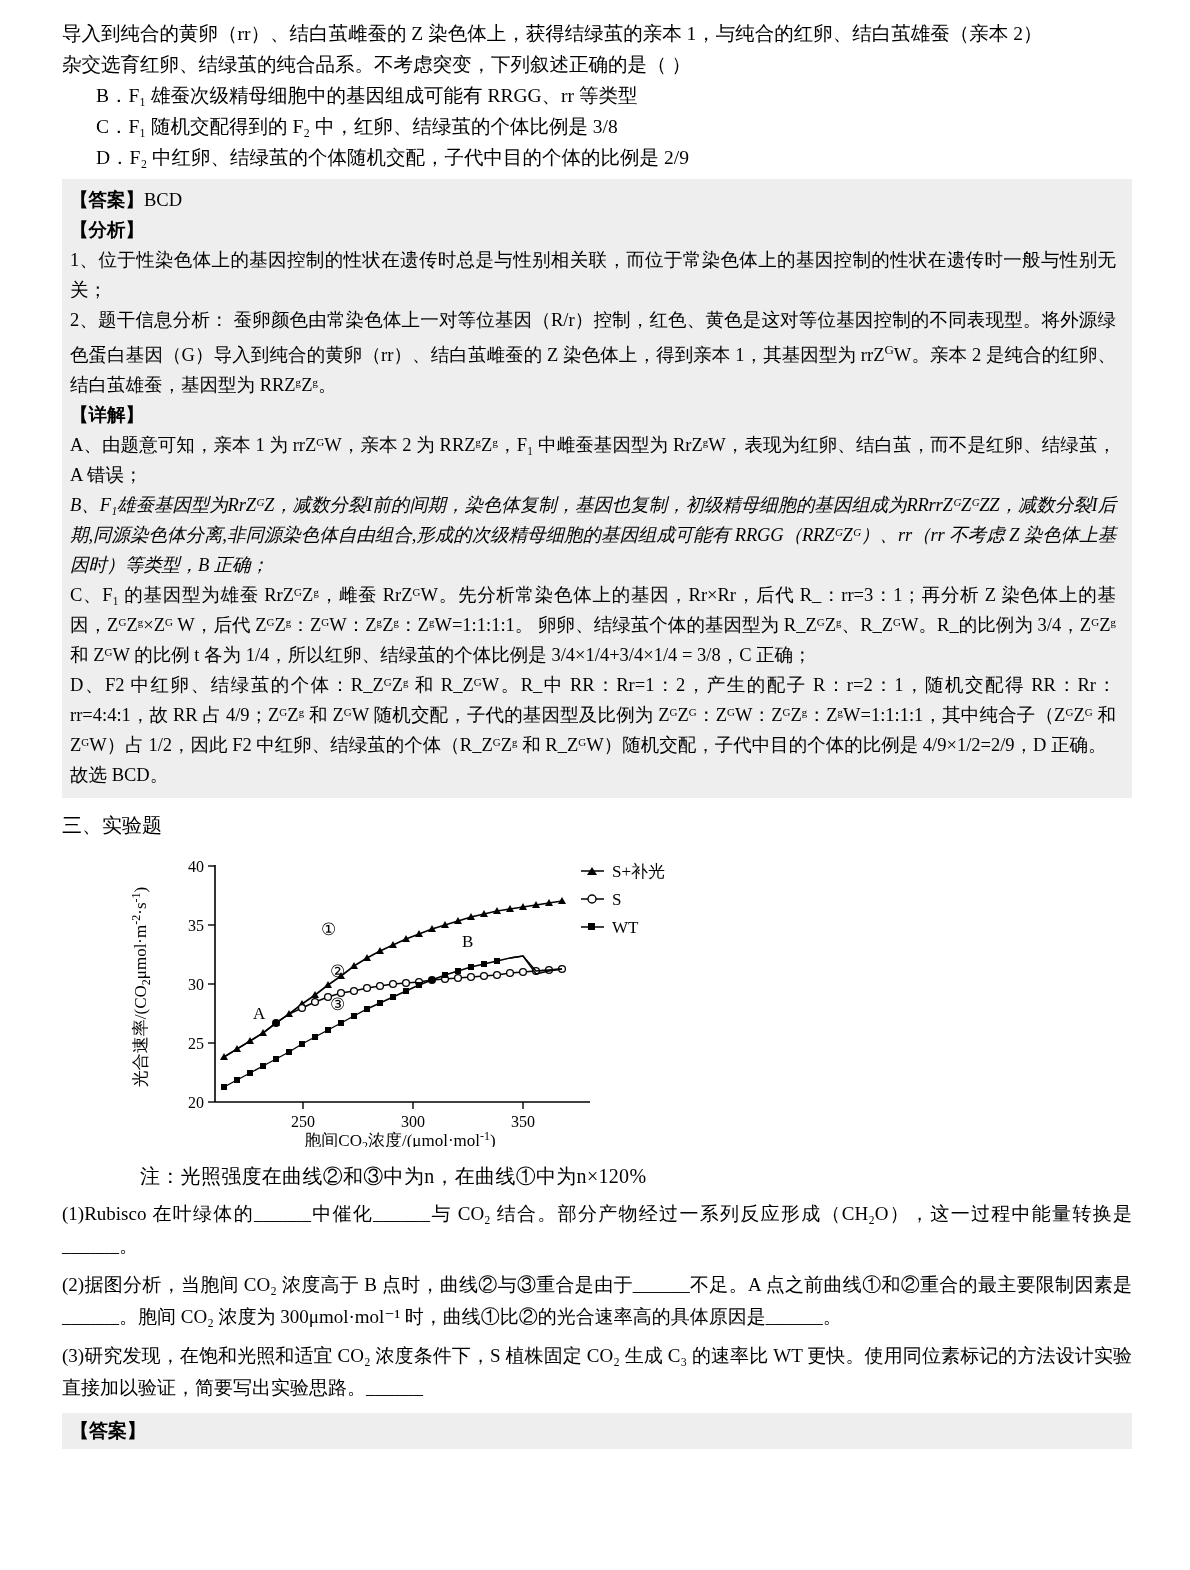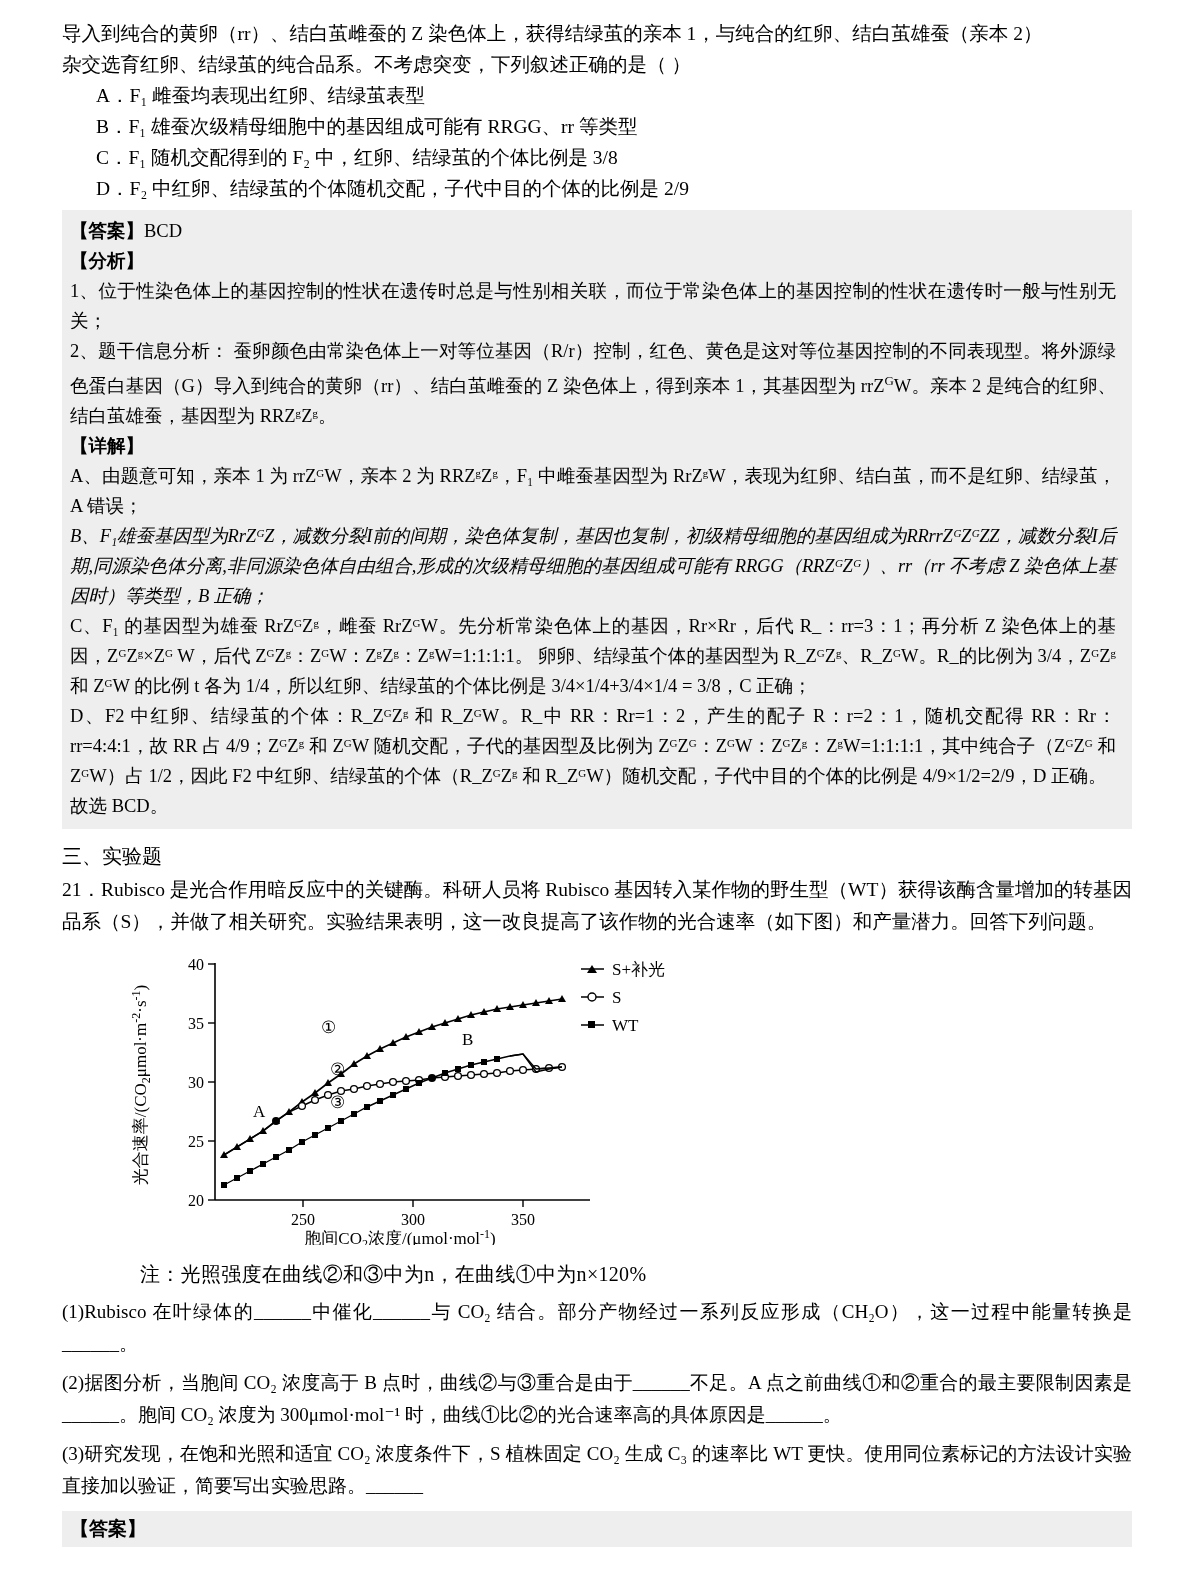--- a/index.html
+++ b/index.html
@@ -77,42 +77,40 @@
 <body>
 
 <div class="page">
 
   <div>
     <p class="line">导入到纯合的黄卵（rr）、结白茧雌蚕的 Z 染色体上，获得结绿茧的亲本 1，与纯合的红卵、结白茧雄蚕（亲本 2）</p>
     <p class="line">杂交选育红卵、结绿茧的纯合品系。不考虑突变，下列叙述正确的是（    ）</p>
   </div>
 
   <div>
-    <p class="opt">A．F₁ 雌蚕均表现出红卵、结绿茧表型</p>
     <p class="opt">B．F₁ 雄蚕次级精母细胞中的基因组成可能有 RRGG、rr 等类型</p>
     <p class="opt">C．F₁ 随机交配得到的 F₂ 中，红卵、结绿茧的个体比例是 3/8</p>
     <p class="opt">D．F₂ 中红卵、结绿茧的个体随机交配，子代中目的个体的比例是 2/9</p>
   </div>
 
   <div class="shade">
     <p class="line"><span class="bold">【答案】</span><span>BCD</span></p>
     <p class="line bold">【分析】</p>
     <p class="line">1、位于性染色体上的基因控制的性状在遗传时总是与性别相关联，而位于常染色体上的基因控制的性状在遗传时一般与性别无关；</p>
     <p class="line"><span>2、题干信息分析： 蚕卵颜色由常染色体上一对等位基因（R/r）控制，红色、黄色是这对等位基因控制的不同表现型。将外源绿色蛋白基因（G）导入到纯合的黄卵（rr）、结白茧雌蚕的 Z 染色体上，得到亲本 1，其基因型为 rrZ</span><sup>G</sup>W。<span>亲本 2 是纯合的红卵、结白茧雄蚕，基因型为 RRZᵍZᵍ。</span></p>
     <p class="line bold">【详解】</p>
     <p class="line">A、由题意可知，亲本 1 为 rrZᴳW，亲本 2 为 RRZᵍZᵍ，F₁ 中雌蚕基因型为 RrZᵍW，表现为红卵、结白茧，而不是红卵、结绿茧，A 错误；</p>
     <p class="line tight">B、F₁雄蚕基因型为RrZᴳZ，减数分裂I前的间期，染色体复制，基因也复制，初级精母细胞的基因组成为RRrrZᴳZᴳZZ，减数分裂I后期,同源染色体分离,非同源染色体自由组合,形成的次级精母细胞的基因组成可能有 RRGG（RRZᴳZᴳ）、rr（rr 不考虑 Z 染色体上基因时）等类型，B 正确；</p>
     <p class="line">C、F₁ 的基因型为雄蚕 RrZᴳZᵍ，雌蚕 RrZᴳW。先分析常染色体上的基因，Rr×Rr，后代 R_：rr=3：1；再分析 Z 染色体上的基因，ZᴳZᵍ×Zᴳ W，后代 ZᴳZᵍ：ZᴳW：ZᵍZᵍ：ZᵍW=1:1:1:1。 卵卵、结绿茧个体的基因型为 R_ZᴳZᵍ、R_ZᴳW。R_的比例为 3/4，ZᴳZᵍ 和 ZᴳW 的比例 t 各为 1/4，所以红卵、结绿茧的个体比例是 3/4×1/4+3/4×1/4 = 3/8，C 正确；</p>
     <p class="line">D、F2 中红卵、结绿茧的个体：R_ZᴳZᵍ 和 R_ZᴳW。R_中 RR：Rr=1：2，产生的配子 R：r=2：1，随机交配得 RR：Rr：rr=4:4:1，故 RR 占 4/9；ZᴳZᵍ 和 ZᴳW 随机交配，子代的基因型及比例为 ZᴳZᴳ：ZᴳW：ZᴳZᵍ：ZᵍW=1:1:1:1，其中纯合子（ZᴳZᴳ 和 ZᴳW）占 1/2，因此 F2 中红卵、结绿茧的个体（R_ZᴳZᵍ 和 R_ZᴳW）随机交配，子代中目的个体的比例是 4/9×1/2=2/9，D 正确。</p>
     <p class="line">故选 BCD。</p>
   </div>
 
   <p class="sec-title">三、实验题</p>
 
-  <p class="q21">21．Rubisco 是光合作用暗反应中的关键酶。科研人员将 Rubisco 基因转入某作物的野生型（WT）获得该酶含量增加的转基因品系（S），并做了相关研究。实验结果表明，这一改良提高了该作物的光合速率（如下图）和产量潜力。回答下列问题。</p>
 
   <div class="fig-wrap">
     <svg width="700" height="300" viewBox="0 0 700 300">
 
       <line x1="95" y1="18" x2="95" y2="255" stroke="#000" stroke-width="1.6"></line>
       <line x1="95" y1="255" x2="470" y2="255" stroke="#000" stroke-width="1.6"></line>
 
       <g stroke="#000" stroke-width="1.4">
         <line x1="95" y1="255" x2="88" y2="255"></line>
         <line x1="95" y1="196" x2="88" y2="196"></line>

